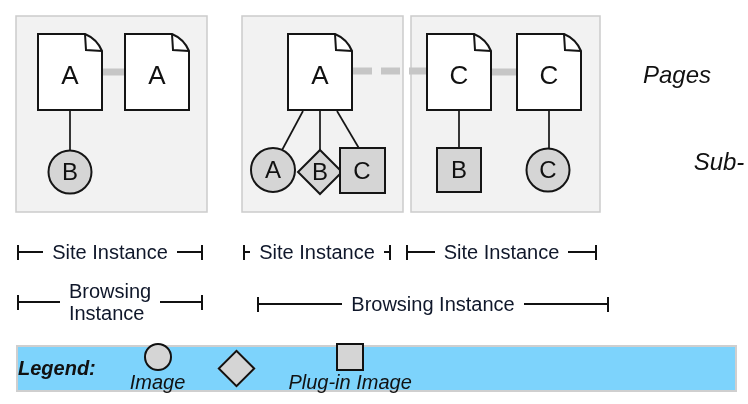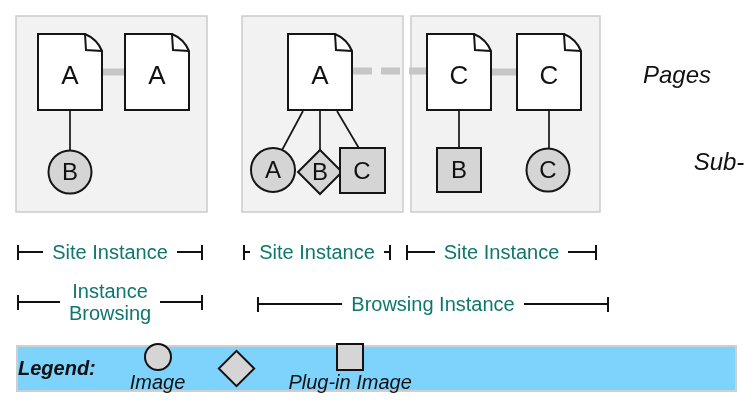--- a/index.html
+++ b/index.html
@@ -22,21 +22,21 @@
   .pages-label { left:677px; top:61px; }
   .sub-label   { left:677px; top:148px; line-height:28px;margin-left:42px; }
 
   .bracket {
     position:absolute; display:flex; align-items:center; height:44px;
   }
   .tick  { flex:none; width:2px; height:15px; background:#111111; }
   .bline { flex:1; height:2px; background:#111111; min-width:4px; }
   .blabel {
     flex:none; padding:0 9px; font-size:20px; line-height:22px;
-    text-align:center; white-space:nowrap; color:#0f766e;
+    text-align:left; white-space:nowrap; color:#0f172a;
   }
   .b1 { left:17px;  top:230px; width:186px; }
   .b2 { left:243px; top:230px; width:148px; }
   .b3 { left:406px; top:230px; width:191px; }
   .b4 { left:17px;  top:280px; width:186px; }
   .b5 { left:257px; top:282px; width:352px; }
 
   .legend {
     position:absolute; left:16px; top:345px; width:717px; height:43px;
     background:#7dd3fc; border:2px solid #cfcfcf;
@@ -141,22 +141,22 @@
     <div class="bline"></div>
     <div class="blabel">Site Instance</div>
     <div class="bline"></div>
     <div class="tick"></div>
   </div>
 
   <div class="bracket b4">
     <div class="tick"></div>
     <div class="bline"></div>
     <div class="blabel">
+      <div>Browsing</div>
       <div>Instance</div>
-      <div>Browsing</div>
     </div>
     <div class="bline"></div>
     <div class="tick"></div>
   </div>
   <div class="bracket b5">
     <div class="tick"></div>
     <div class="bline"></div>
     <div class="blabel">Browsing Instance</div>
     <div class="bline"></div>
     <div class="tick"></div>

